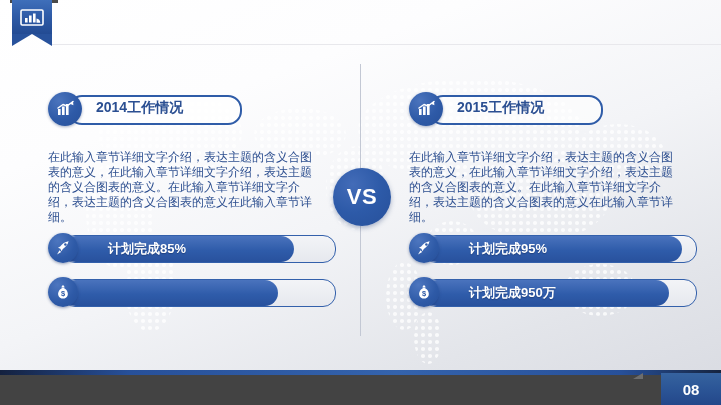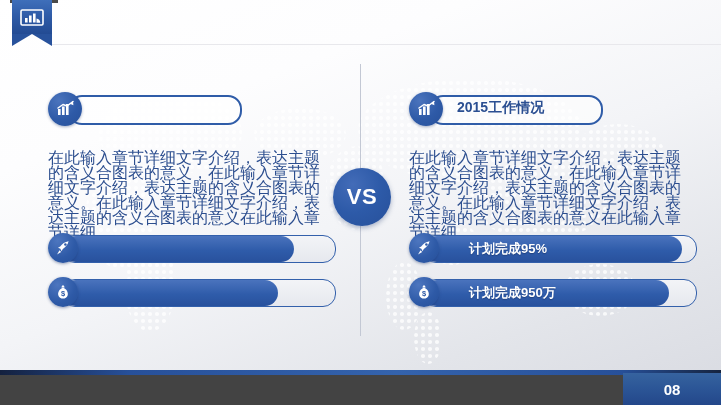--- a/index.html
+++ b/index.html
@@ -131,21 +131,21 @@
     position: absolute;
     left: 48px; top: 7px;
     font-size: 14px;
     font-weight: bold;
     color: #2b4f92;
     white-space: nowrap;
   }
 
   .panel-body {
     margin-top: 24px;
-    font-size: 16px;
+    font-size: 12px;
     line-height: 15px;
     color: #2c4e8f;
     width: 272px;
     font-family: Liberation Serif, serif;
   }
 
   
   .stats { position: absolute; width: 300px; }
   .stats-left  { left: 48px; top: 233px; }
   .stats-right { left: 409px; top: 233px; }
@@ -201,21 +201,21 @@
   }
   .footer-bar {
     position: absolute;
     left: 0; bottom: 0;
     width: 721px; height: 30px;
     background: #434343;
   }
   .page-tab {
     position: absolute;
     right: 0; bottom: 0;
-    width: 98px; height: 32px;
+    width: 60px; height: 32px;
     background: linear-gradient(180deg, #36639f 0%, #2b5596 50%, #23478a 100%);
     display: flex; align-items: center; justify-content: center;
     color: #ffffff;
     font-size: 15px;
     font-weight: bold;
   }
   .page-tab-notch {
     position: absolute;
     right: 78px; bottom: 26px;
     width: 0; height: 0;
@@ -275,36 +275,38 @@
       <div class="pill-outline"></div>
       <div class="pill-badge">
         <svg width="20" height="18" viewBox="0 0 20 18">
           <rect x="3" y="9" width="2.6" height="6" fill="#ffffff"></rect>
           <rect x="7" y="6.5" width="2.6" height="8.5" fill="#ffffff"></rect>
           <rect x="11" y="4" width="2.6" height="11" fill="#ffffff"></rect>
           <path d="M3 8 L8 4.5 L12 6 L18 1.5" fill="none" stroke="#ffffff" stroke-width="1.5" stroke-linecap="round" stroke-linejoin="round"></path>
           <path d="M18 1.2 l0.4 4 l-3.6 -1.4 z" fill="#ffffff"></path>
         </svg>
       </div>
+      <div class="pill-title">2014工作情况</div>
     </div>
     <div class="panel-body">在此输入章节详细文字介绍，表达主题的含义合图表的意义，在此输入章节详细文字介绍，表达主题的含义合图表的意义。在此输入章节详细文字介绍，表达主题的含义合图表的意义在此输入章节详细。</div>
   </div>
 
   <div class="stats stats-left">
     <div class="stat-row">
       <div class="stat-track">
         <div class="stat-fill" style="width: 85%;"></div>
       </div>
       <div class="stat-badge">
         <svg width="18" height="18" viewBox="0 0 18 18">
           <path d="M14.6 2.2 C11 2.6 8 5 6.2 7.6 L4 8.8 l2.4 1 l1.1 2.4 l1.3 -2.2 C11.4 8.2 13.8 5.6 14.6 2.2 Z" fill="#ffffff"></path>
           <circle cx="11.4" cy="5.6" r="1.25" fill="#2e5aa7"></circle>
           <path d="M5.6 11.2 L3 15.4 L7.2 12.9 Z" fill="#ffffff"></path>
         </svg>
       </div>
+      <div class="stat-label">计划完成85%</div>
     </div>
     <div class="stat-row">
       <div class="stat-track">
         <div class="stat-fill" style="width: 79%;"></div>
       </div>
       <div class="stat-badge">
         <svg width="18" height="18" viewBox="0 0 18 18">
           <path d="M7.4 4.4 L10.6 4.4 L9.9 2.6 L8.1 2.6 Z" fill="#ffffff"></path>
           <path d="M9 4.6 C5.4 6.2 3.6 9.4 4.3 12.2 C4.9 14.6 6.9 15.6 9 15.6 C11.1 15.6 13.1 14.6 13.7 12.2 C14.4 9.4 12.6 6.2 9 4.6 Z" fill="#ffffff"></path>
           <text x="9" y="13" font-family="Liberation Sans, sans-serif" font-size="7.5" font-weight="bold" fill="#2e5aa7" text-anchor="middle">$</text>

